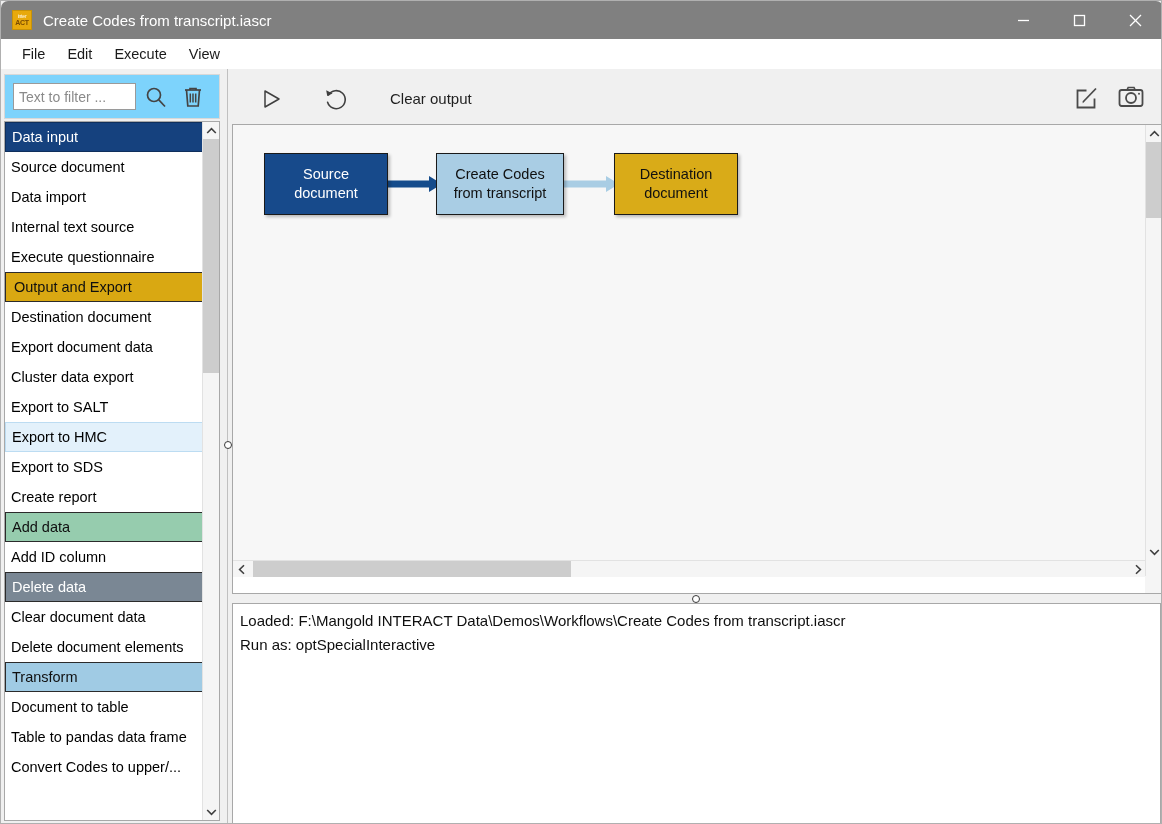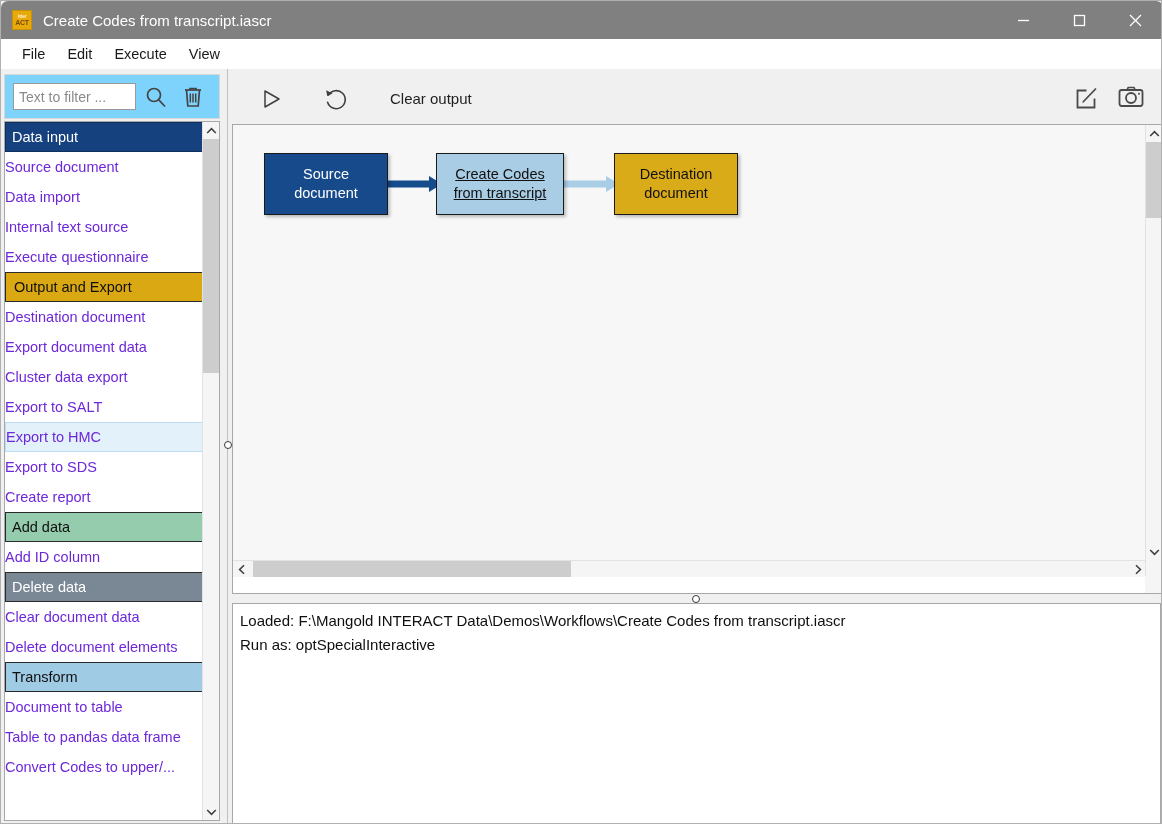--- a/index.html
+++ b/index.html
@@ -118,21 +118,22 @@
     overflow: hidden;
   }
   .list-inner {
     position: absolute; left: 0; top: 0;
     width: 199px;
   }
   .li {
     height: 30px;
     line-height: 30px;
     font-size: 14.5px;
-    color: #6d28d9;
+    color: #000000;
+    padding-left: 6px;
     white-space: nowrap;
     overflow: hidden;
     background: #ffffff;
   }
   .li.hdr {
     border: 1px solid #2b2b2b;
     line-height: 28px;
     padding-left: 6px;
   }
   .li.hdr-blue   { background: #15417e; color: #ffffff; border-color: #0f2f5c; }
@@ -229,21 +230,21 @@
     position: absolute;
     border: 1.5px solid #1a1a1a;
     border-radius: 0;
     display: flex; align-items: center; justify-content: center;
     text-align: center;
     font-size: 14.5px;
     line-height: 19px;
     box-shadow: 2px 2px 3px rgba(0,0,0,0.25);
   }
   .node.src  { background: #174a8b; color: #ffffff; }
-  .node.proc { background: #a9cde4; color: #101010; text-decoration: underline; }
+  .node.proc { background: #a9cde4; color: #101010; }
   .node.dest { background: #d9ab18; color: #101010; }
 
   .canvas-vsb {
     position: absolute; right: 0; top: 0;
     width: 17px; height: 452px;
     background: #f5f5f5;
     border-left: 1px solid #e2e2e2;
   }
   .canvas-hsb {
     position: absolute; left: 0; bottom: 0;

